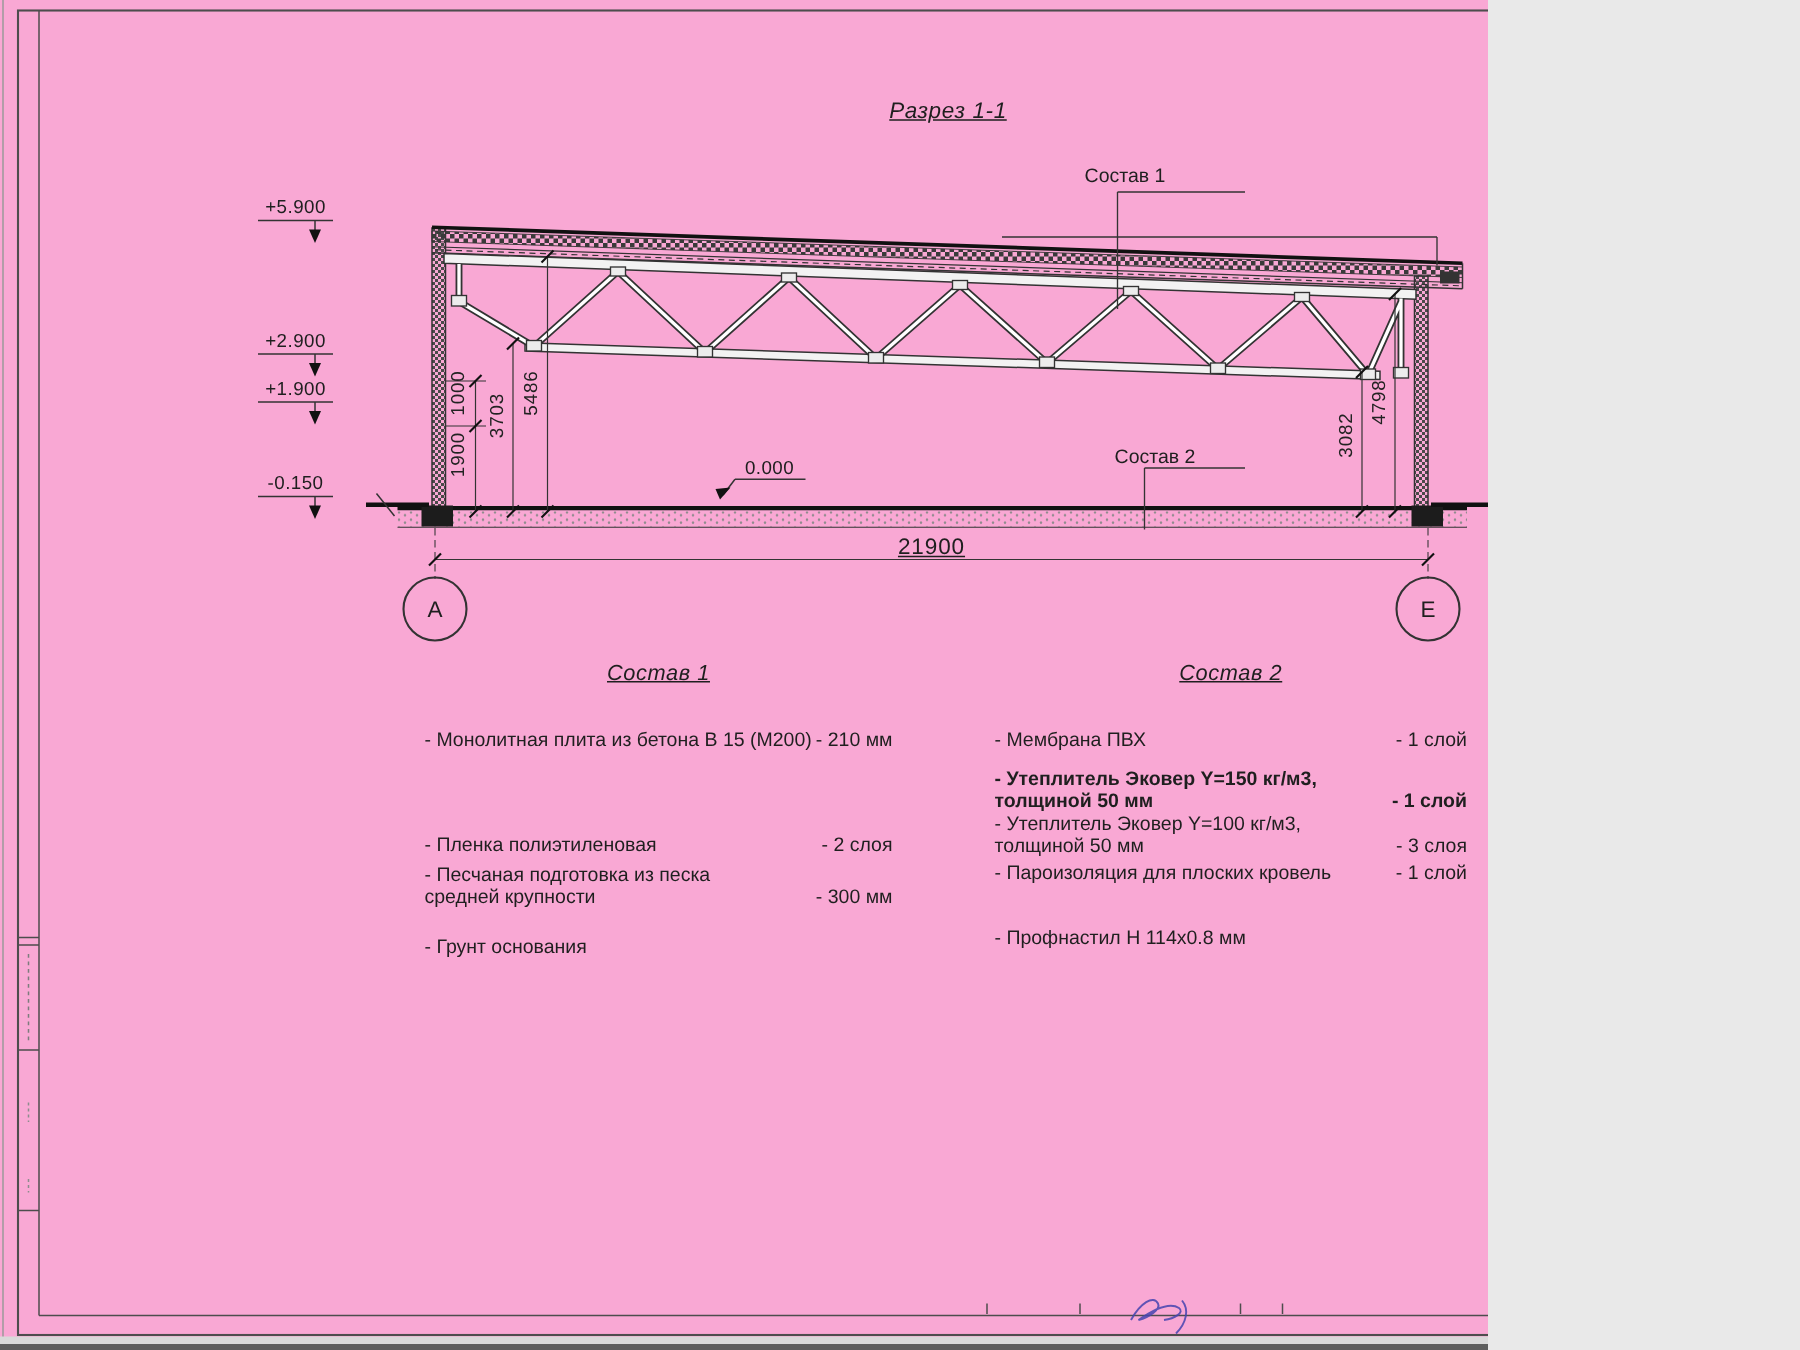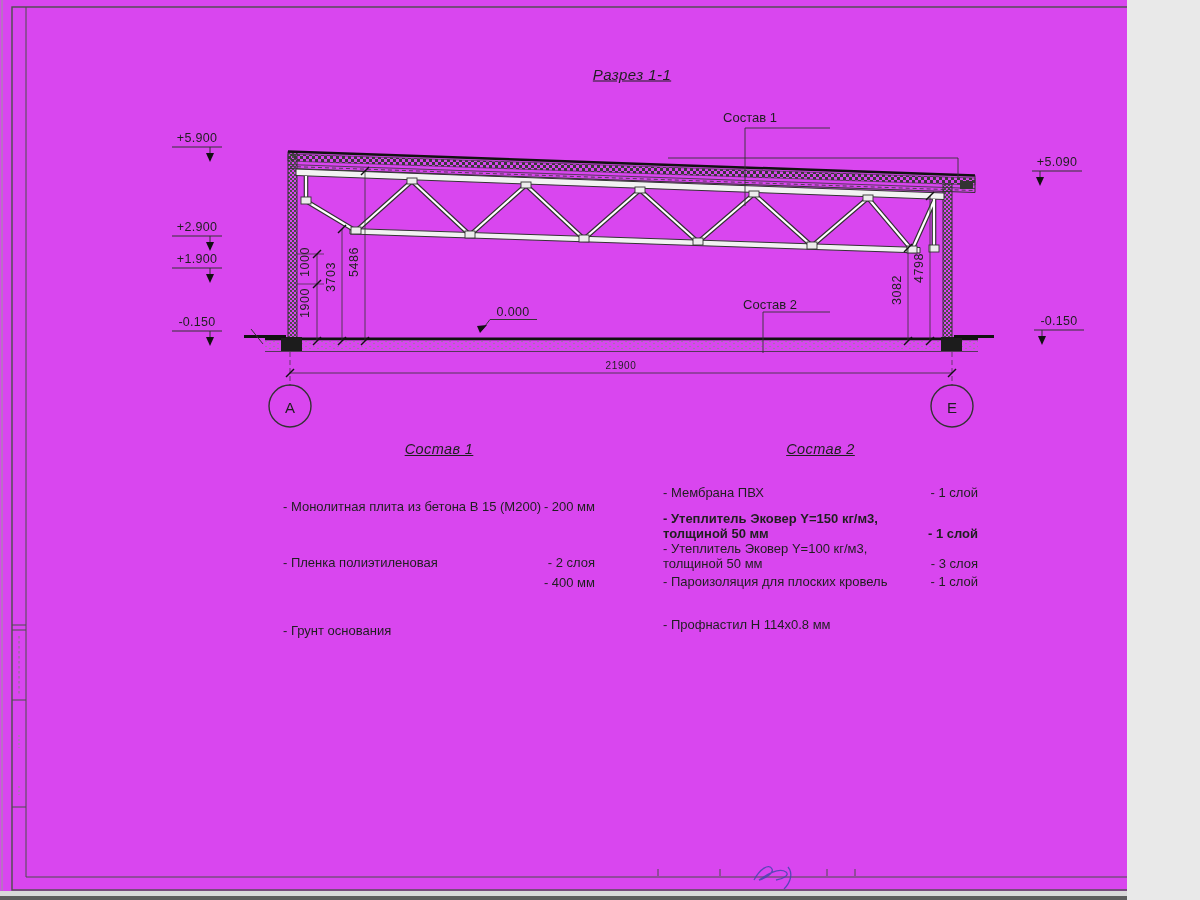--- a/index.html
+++ b/index.html
@@ -1,28 +1,28 @@
 <!DOCTYPE html>
 <html><head>
 <meta charset="utf-8">
 <style>
   html,body{margin:0;padding:0;background:#e9e9e9;}
   .page{
-    position:relative;width:1127px;height:900px;background:#d946ef;
+    position:relative;width:992px;height:900px;background:#f9a8d4;
     overflow:hidden;font-family:"Liberation Sans","DejaVu Sans",sans-serif;
     color:#1f1f1f;
   }
   .page svg{position:absolute;left:0;top:0;}
   .lbl{position:absolute;transform:translate(-50%,-50%);white-space:nowrap;
        font-size:13px;color:#1f1f1f;}
   .title{font-size:15px;font-style:italic;text-decoration:underline;letter-spacing:.4px;}
   .elev{font-size:12.5px;letter-spacing:.3px;}
   .vdim{position:absolute;transform:translate(-50%,-50%) rotate(-90deg);
         white-space:nowrap;font-size:12.5px;letter-spacing:.6px;color:#222;}
-  .hdim{font-size:10px;letter-spacing:.6px;}
+  .hdim{font-size:15px;letter-spacing:.6px;text-decoration:underline;}
   .axis{font-size:15px;}
   .spec{position:absolute;}
   .spec-heading{position:absolute;left:0;right:0;top:0;text-align:center;
         font-size:14.5px;font-style:italic;text-decoration:underline;letter-spacing:.4px;}
   .spec-row{position:absolute;left:0;right:0;display:flex;align-items:flex-end;}
   .spec-name{white-space:pre;font-size:13px;line-height:1.18;}
   .spec-qty{margin-left:auto;white-space:nowrap;font-size:13px;line-height:1.18;}
 </style>
 </head>
 <body>
@@ -221,30 +221,32 @@
   <div class="vdim" style="left:354px;top:262px;">5486</div>
   <div class="vdim" style="left:897px;top:290px;">3082</div>
   <div class="vdim" style="left:919px;top:268px;">4798</div>
   <div class="lbl hdim" style="left:621px;top:365px;">21900</div>
 
   <div class="lbl axis" style="left:290px;top:407px;">А</div>
   <div class="lbl axis" style="left:952px;top:407px;">Е</div>
 
   <div class="spec" style="left:283px;top:441px;width:312px;height:215px;">
     <div class="spec-heading">Состав 1</div>
-    <div class="spec-row" style="top:58px;">
+    <div class="spec-row" style="top:44px;">
       <div class="spec-name">- Монолитная плита из бетона В 15 (М200)</div>
-      <div class="spec-qty">- 200 мм</div>
+      <div class="spec-qty">- 210 мм</div>
     </div>
     <div class="spec-row" style="top:76px;margin-top:38px;">
       <div class="spec-name">- Пленка полиэтиленовая</div>
       <div class="spec-qty">- 2 слоя</div>
     </div>
     <div class="spec-row" style="top:134px;">
-      <div class="spec-qty">- 400 мм</div>
+      <div class="spec-name">- Песчаная подготовка из песка
+средней крупности</div>
+      <div class="spec-qty">- 300 мм</div>
     </div>
     <div class="spec-row" style="top:182px;">
       <div class="spec-name">- Грунт основания</div>
       <div class="spec-qty"></div>
     </div>
   </div>
 
   <div class="spec" style="left:663px;top:441px;width:315px;height:230px;">
     <div class="spec-heading">Состав 2</div>
     <div class="spec-row" style="top:44px;">

